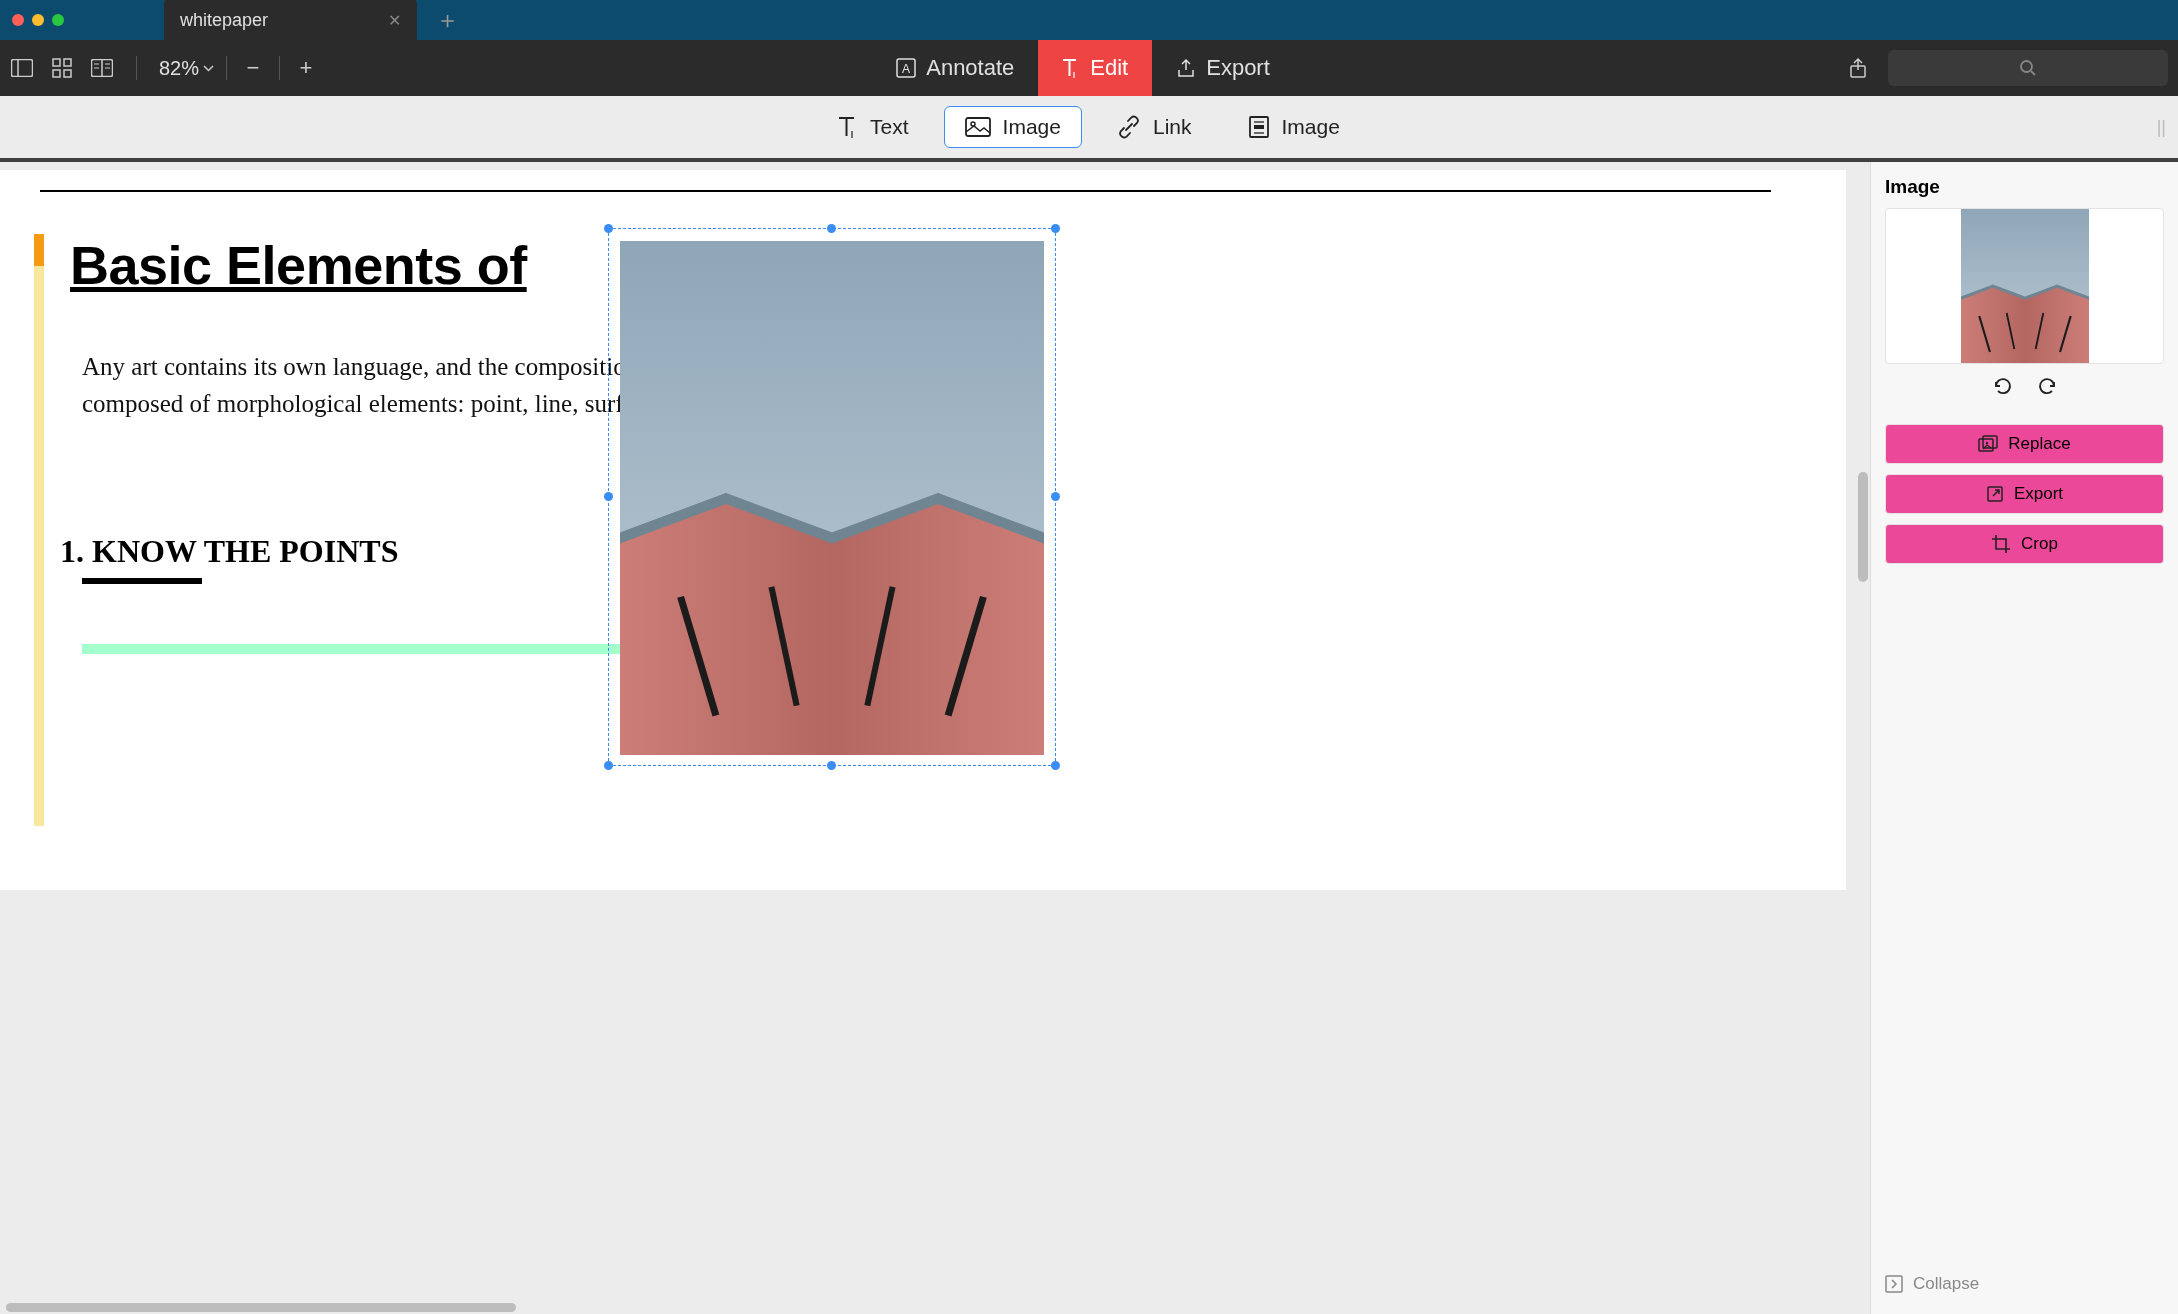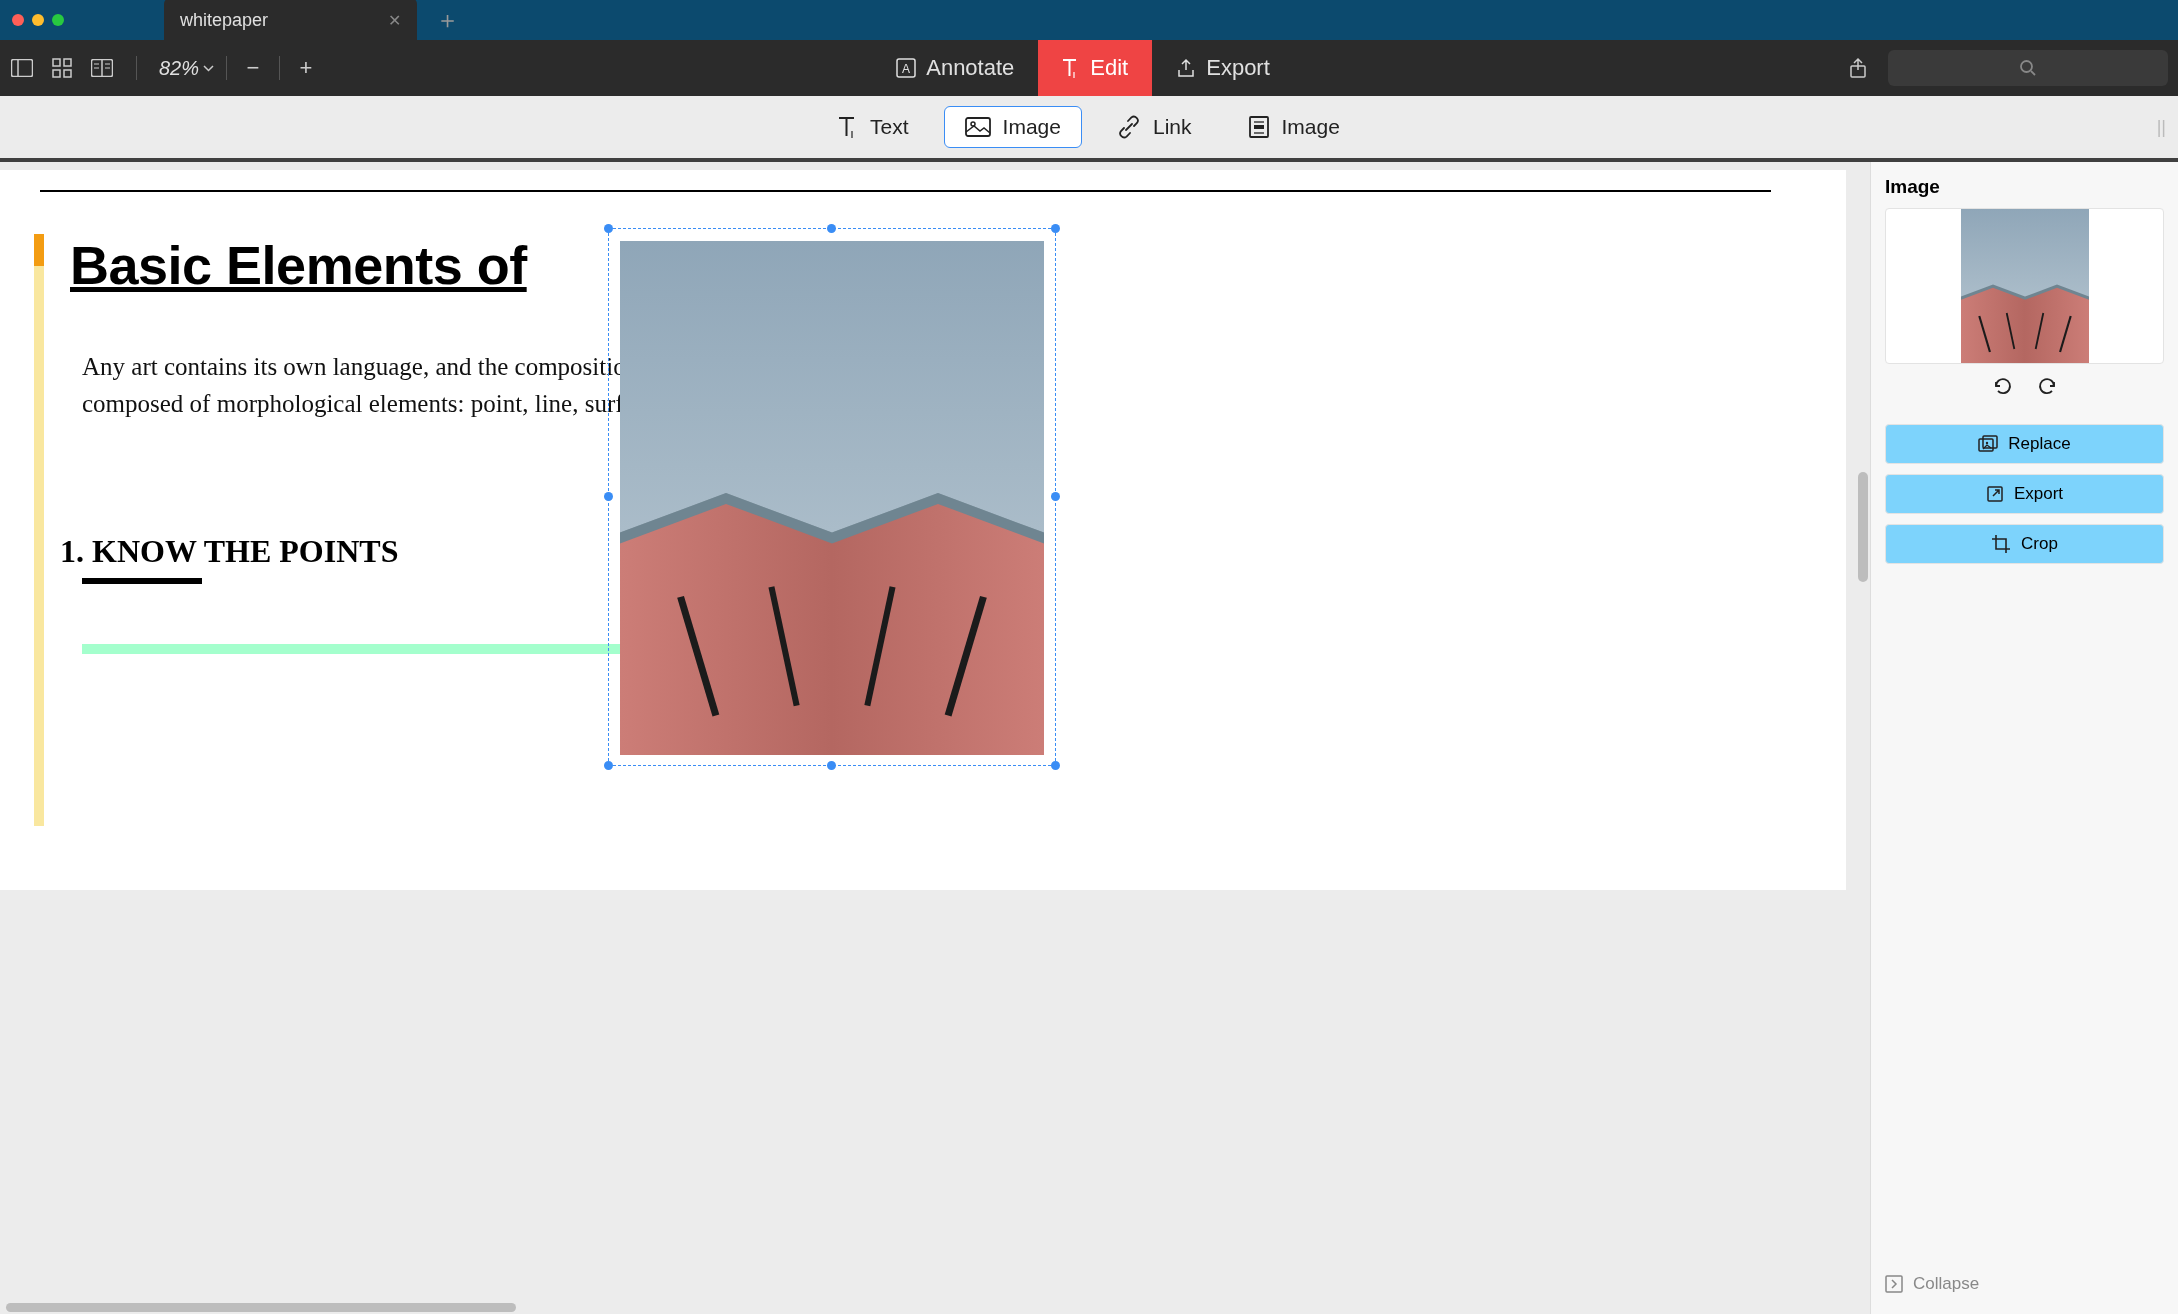--- a/index.html
+++ b/index.html
@@ -15,21 +15,21 @@
     .tab { background: #2b2b2b; color: #e0e0e0; padding: 0 16px; height: 44px; display: flex; align-items: center; border-radius: 6px 6px 0 0; gap: 120px; font-size: 18px; }
     .tab-close { color: #888; font-size: 16px; cursor: pointer; }
     .new-tab { color: #999; font-size: 24px; margin-left: 18px; cursor: pointer; }
 
     
     .main-toolbar { background: #2b2b2b; height: 56px; display: flex; align-items: center; padding: 0 10px; }
     .tb-left { display: flex; align-items: center; gap: 16px; }
     .tb-icon { width: 24px; height: 24px; cursor: pointer; display: flex; align-items: center; justify-content: center; color: #ccc; }
     .tb-sep { width: 1px; height: 24px; background: #555; margin: 0 6px; }
     .zoom-control { display: flex; align-items: center; gap: 6px; color: #e0e0e0; font-size: 20px; }
-    .zoom-val { display: flex; align-items: center; gap: 4px; font-style: italic; }
+    .zoom-val { display: flex; align-items: center; gap: 4px; }
     .zoom-btn { color: #ccc; font-size: 22px; width: 28px; text-align: center; cursor: pointer; }
 
     .tb-center { display: flex; align-items: center; margin-left: auto; }
     .mode-btn { display: flex; align-items: center; gap: 10px; padding: 0 24px; height: 56px; color: #e0e0e0; font-size: 22px; cursor: pointer; }
     .mode-btn.active { background: #ef4444; color: #fff; }
 
     .tb-right { display: flex; align-items: center; gap: 18px; margin-left: auto; }
     .search-box { background: #3a3a3a; width: 280px; height: 36px; border-radius: 6px; display: flex; align-items: center; justify-content: center; color: #888; cursor: text; }
 
     
@@ -66,21 +66,21 @@
     
     .scroll-thumb { position: absolute; right: 2px; top: 310px; width: 10px; height: 110px; background: #bdbdbd; border-radius: 5px; }
     .hscroll-thumb { position: absolute; bottom: 2px; left: 6px; width: 510px; height: 9px; background: #bdbdbd; border-radius: 5px; }
 
     
     .inspector { width: 308px; background: #f7f7f7; border-left: 1px solid #ddd; display: flex; flex-direction: column; padding: 14px; }
     .insp-title { font-size: 19px; font-weight: 600; margin-bottom: 10px; }
     .insp-preview { background: #fff; border: 1px solid #e3e3e3; border-radius: 4px; height: 156px; display: flex; align-items: center; justify-content: center; overflow: hidden; }
     .insp-preview .building-svg { width: 128px; height: 156px; }
     .insp-rotates { display: flex; justify-content: center; gap: 22px; padding: 12px 0 0; color: #222; }
-    .insp-btn { background: #7dd3fc; border: 1px solid #e3e3e3; border-radius: 4px; height: 40px; margin-top: 10px; display: flex; align-items: center; justify-content: center; gap: 10px; font-size: 17px; cursor: pointer; }
+    .insp-btn { background: #ec4899; border: 1px solid #e3e3e3; border-radius: 4px; height: 40px; margin-top: 10px; display: flex; align-items: center; justify-content: center; gap: 10px; font-size: 17px; cursor: pointer; }
     .insp-first { margin-top: 28px; }
     .insp-collapse { margin-top: auto; display: flex; align-items: center; gap: 10px; color: #888; font-size: 17px; cursor: pointer; padding: 6px 0; }
 
     svg { display: block; }
   </style>
 </head>
 <body>
 
 <div class="titlebar">
   <div class="traffic-lights">

